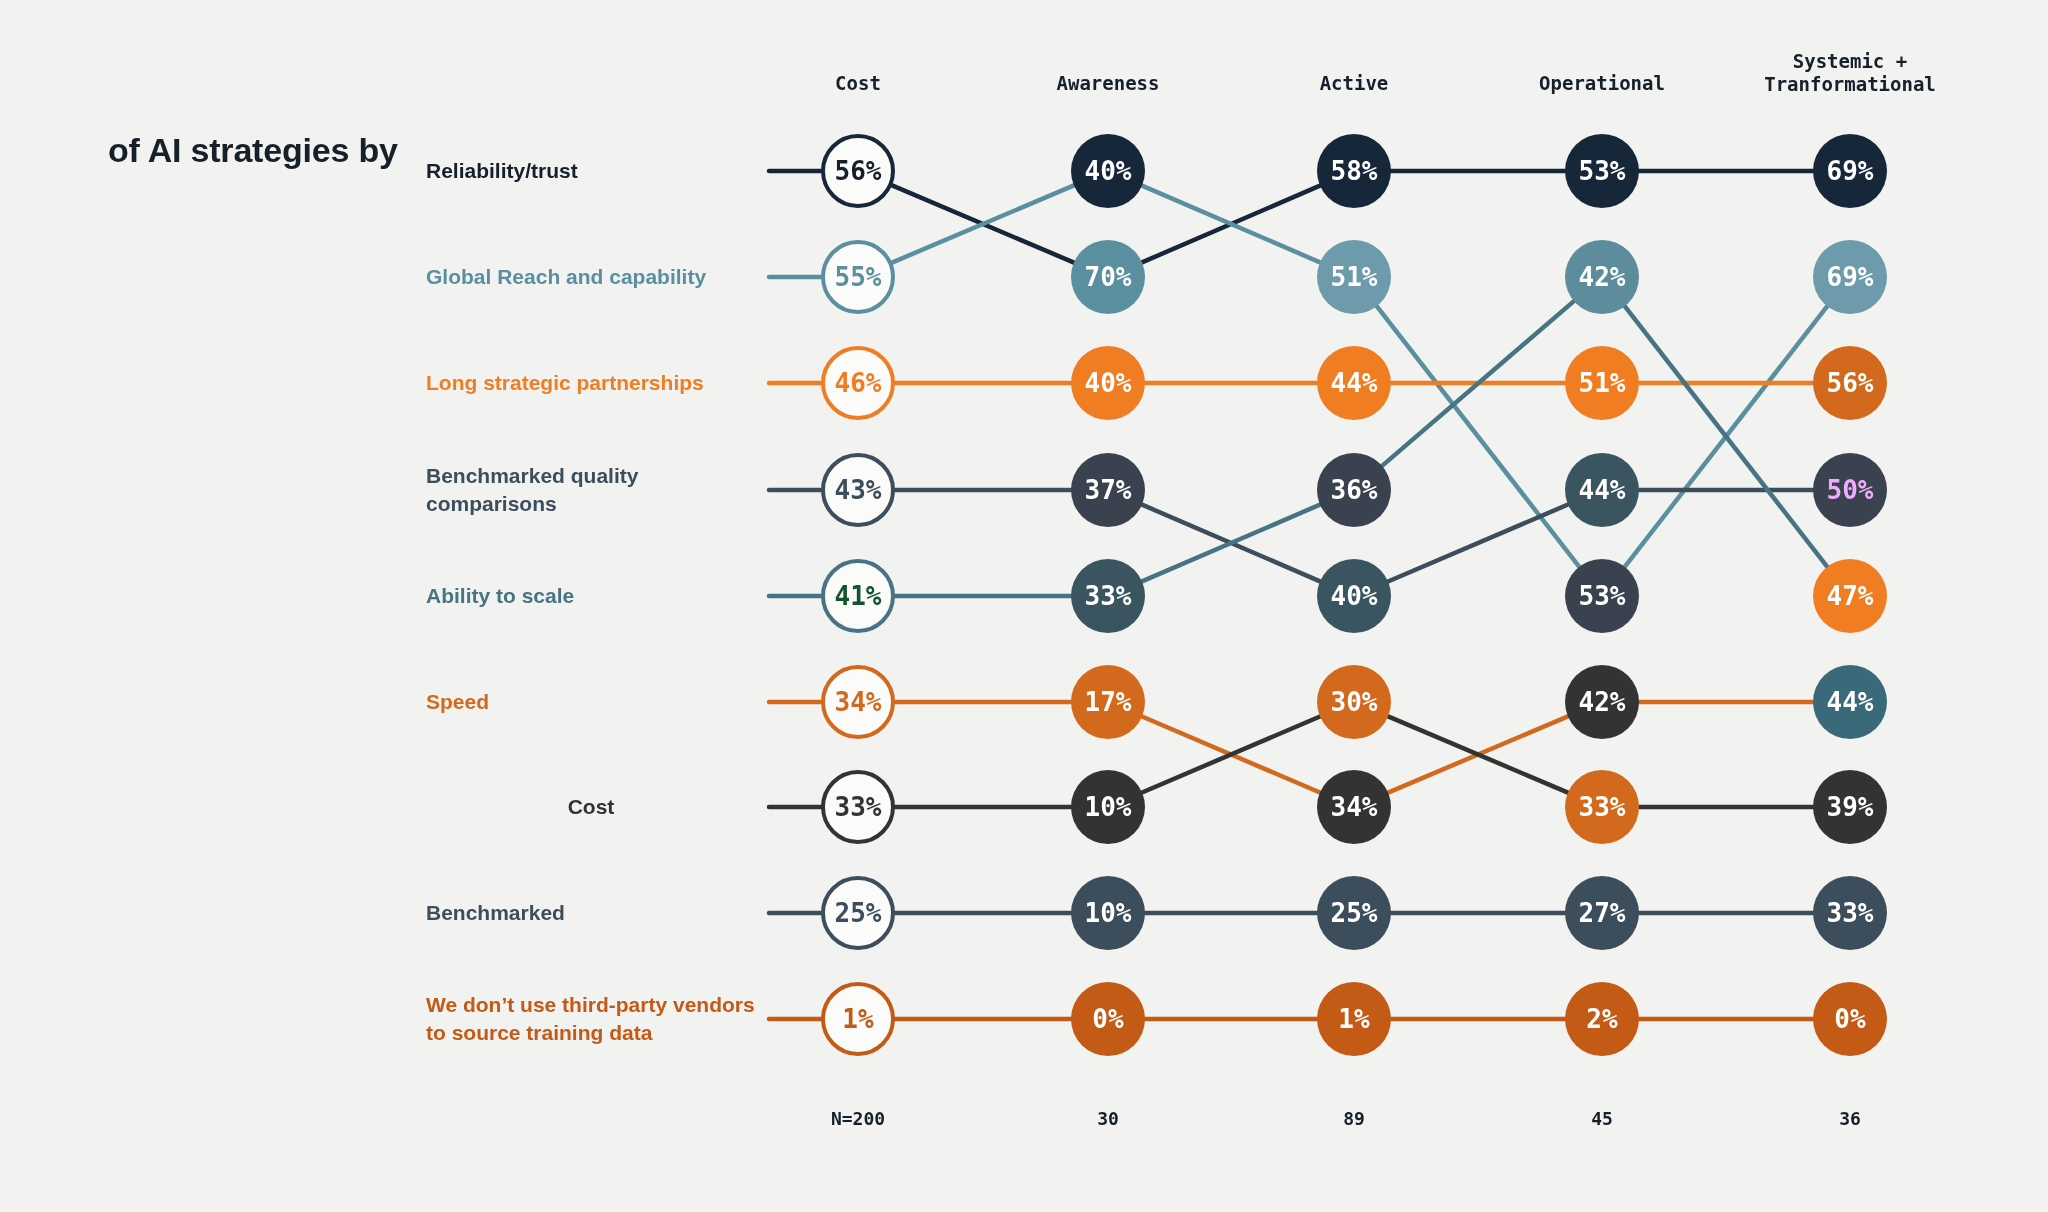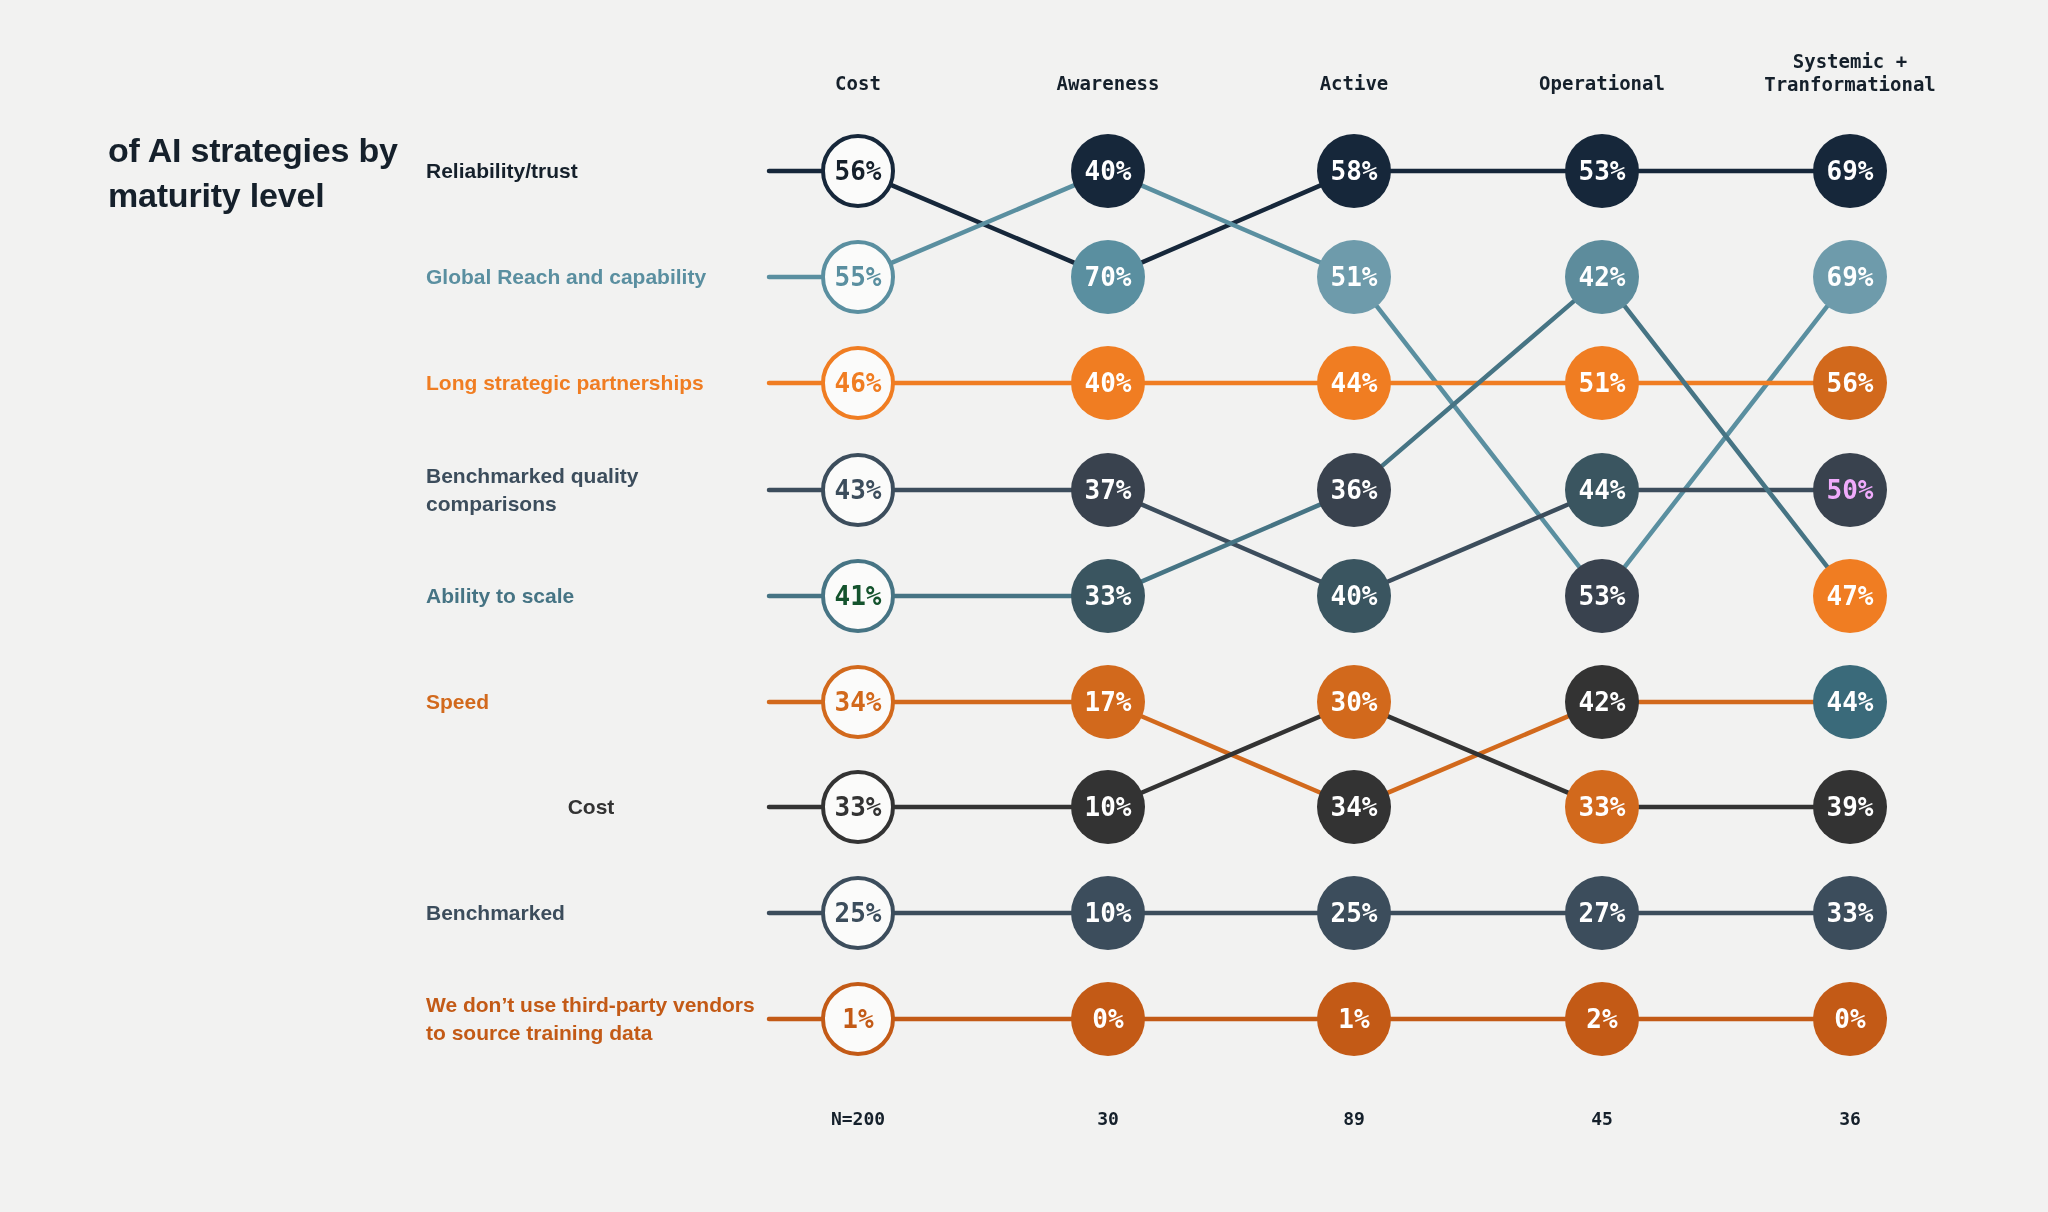--- a/index.html
+++ b/index.html
@@ -75,21 +75,20 @@
     background:#fbfbfa;
     border-width:4px;
     border-style:solid;
   }
 </style>
 </head>
 <body>
 
 <div id="title">
     <div>of AI strategies by</div>
-    <div>maturity level</div>
   </div>
 
 <div id="chart-area">
   <svg id="links">
       <line x1="769" y1="171" x2="821" y2="171" stroke="#16273a" stroke-width="4.5" stroke-linecap="round"></line>
       <line x1="769" y1="277" x2="821" y2="277" stroke="#5a8fa0" stroke-width="4.5" stroke-linecap="round"></line>
       <line x1="769" y1="383" x2="821" y2="383" stroke="#f07d22" stroke-width="4.5" stroke-linecap="round"></line>
       <line x1="769" y1="490" x2="821" y2="490" stroke="#3c4d5c" stroke-width="4.5" stroke-linecap="round"></line>
       <line x1="769" y1="596" x2="821" y2="596" stroke="#467484" stroke-width="4.5" stroke-linecap="round"></line>
       <line x1="769" y1="702" x2="821" y2="702" stroke="#d2691c" stroke-width="4.5" stroke-linecap="round"></line>

